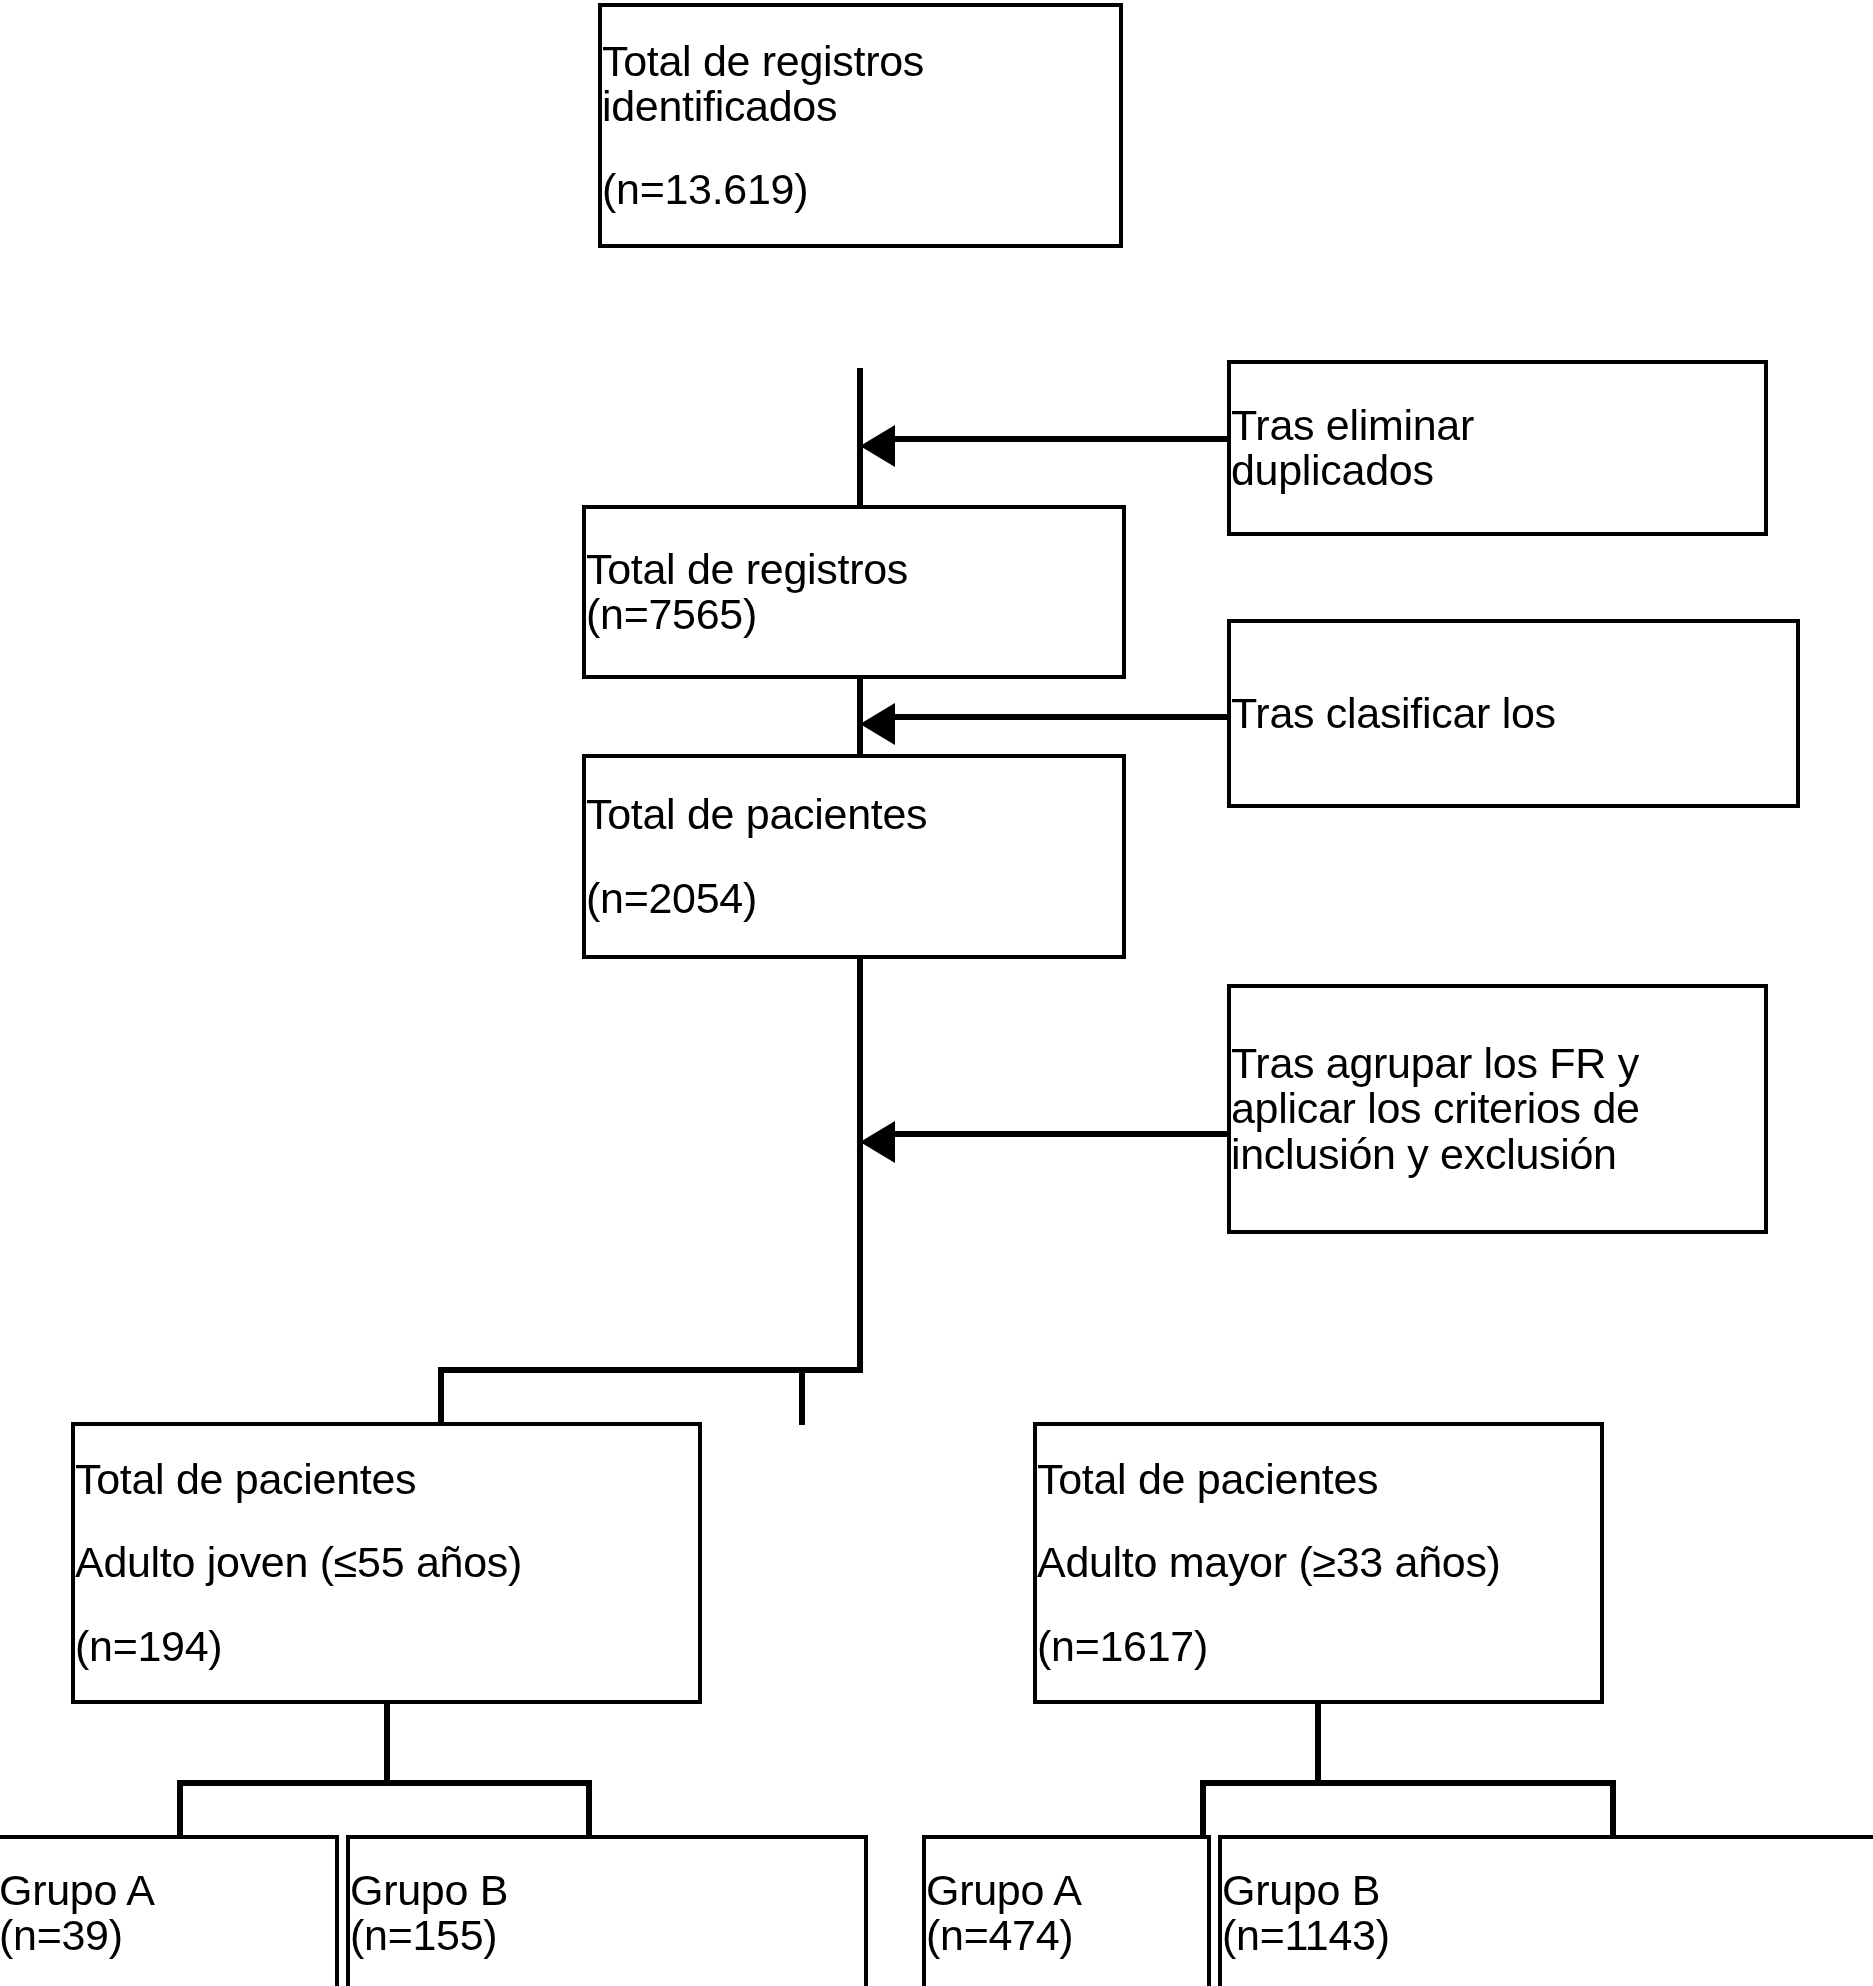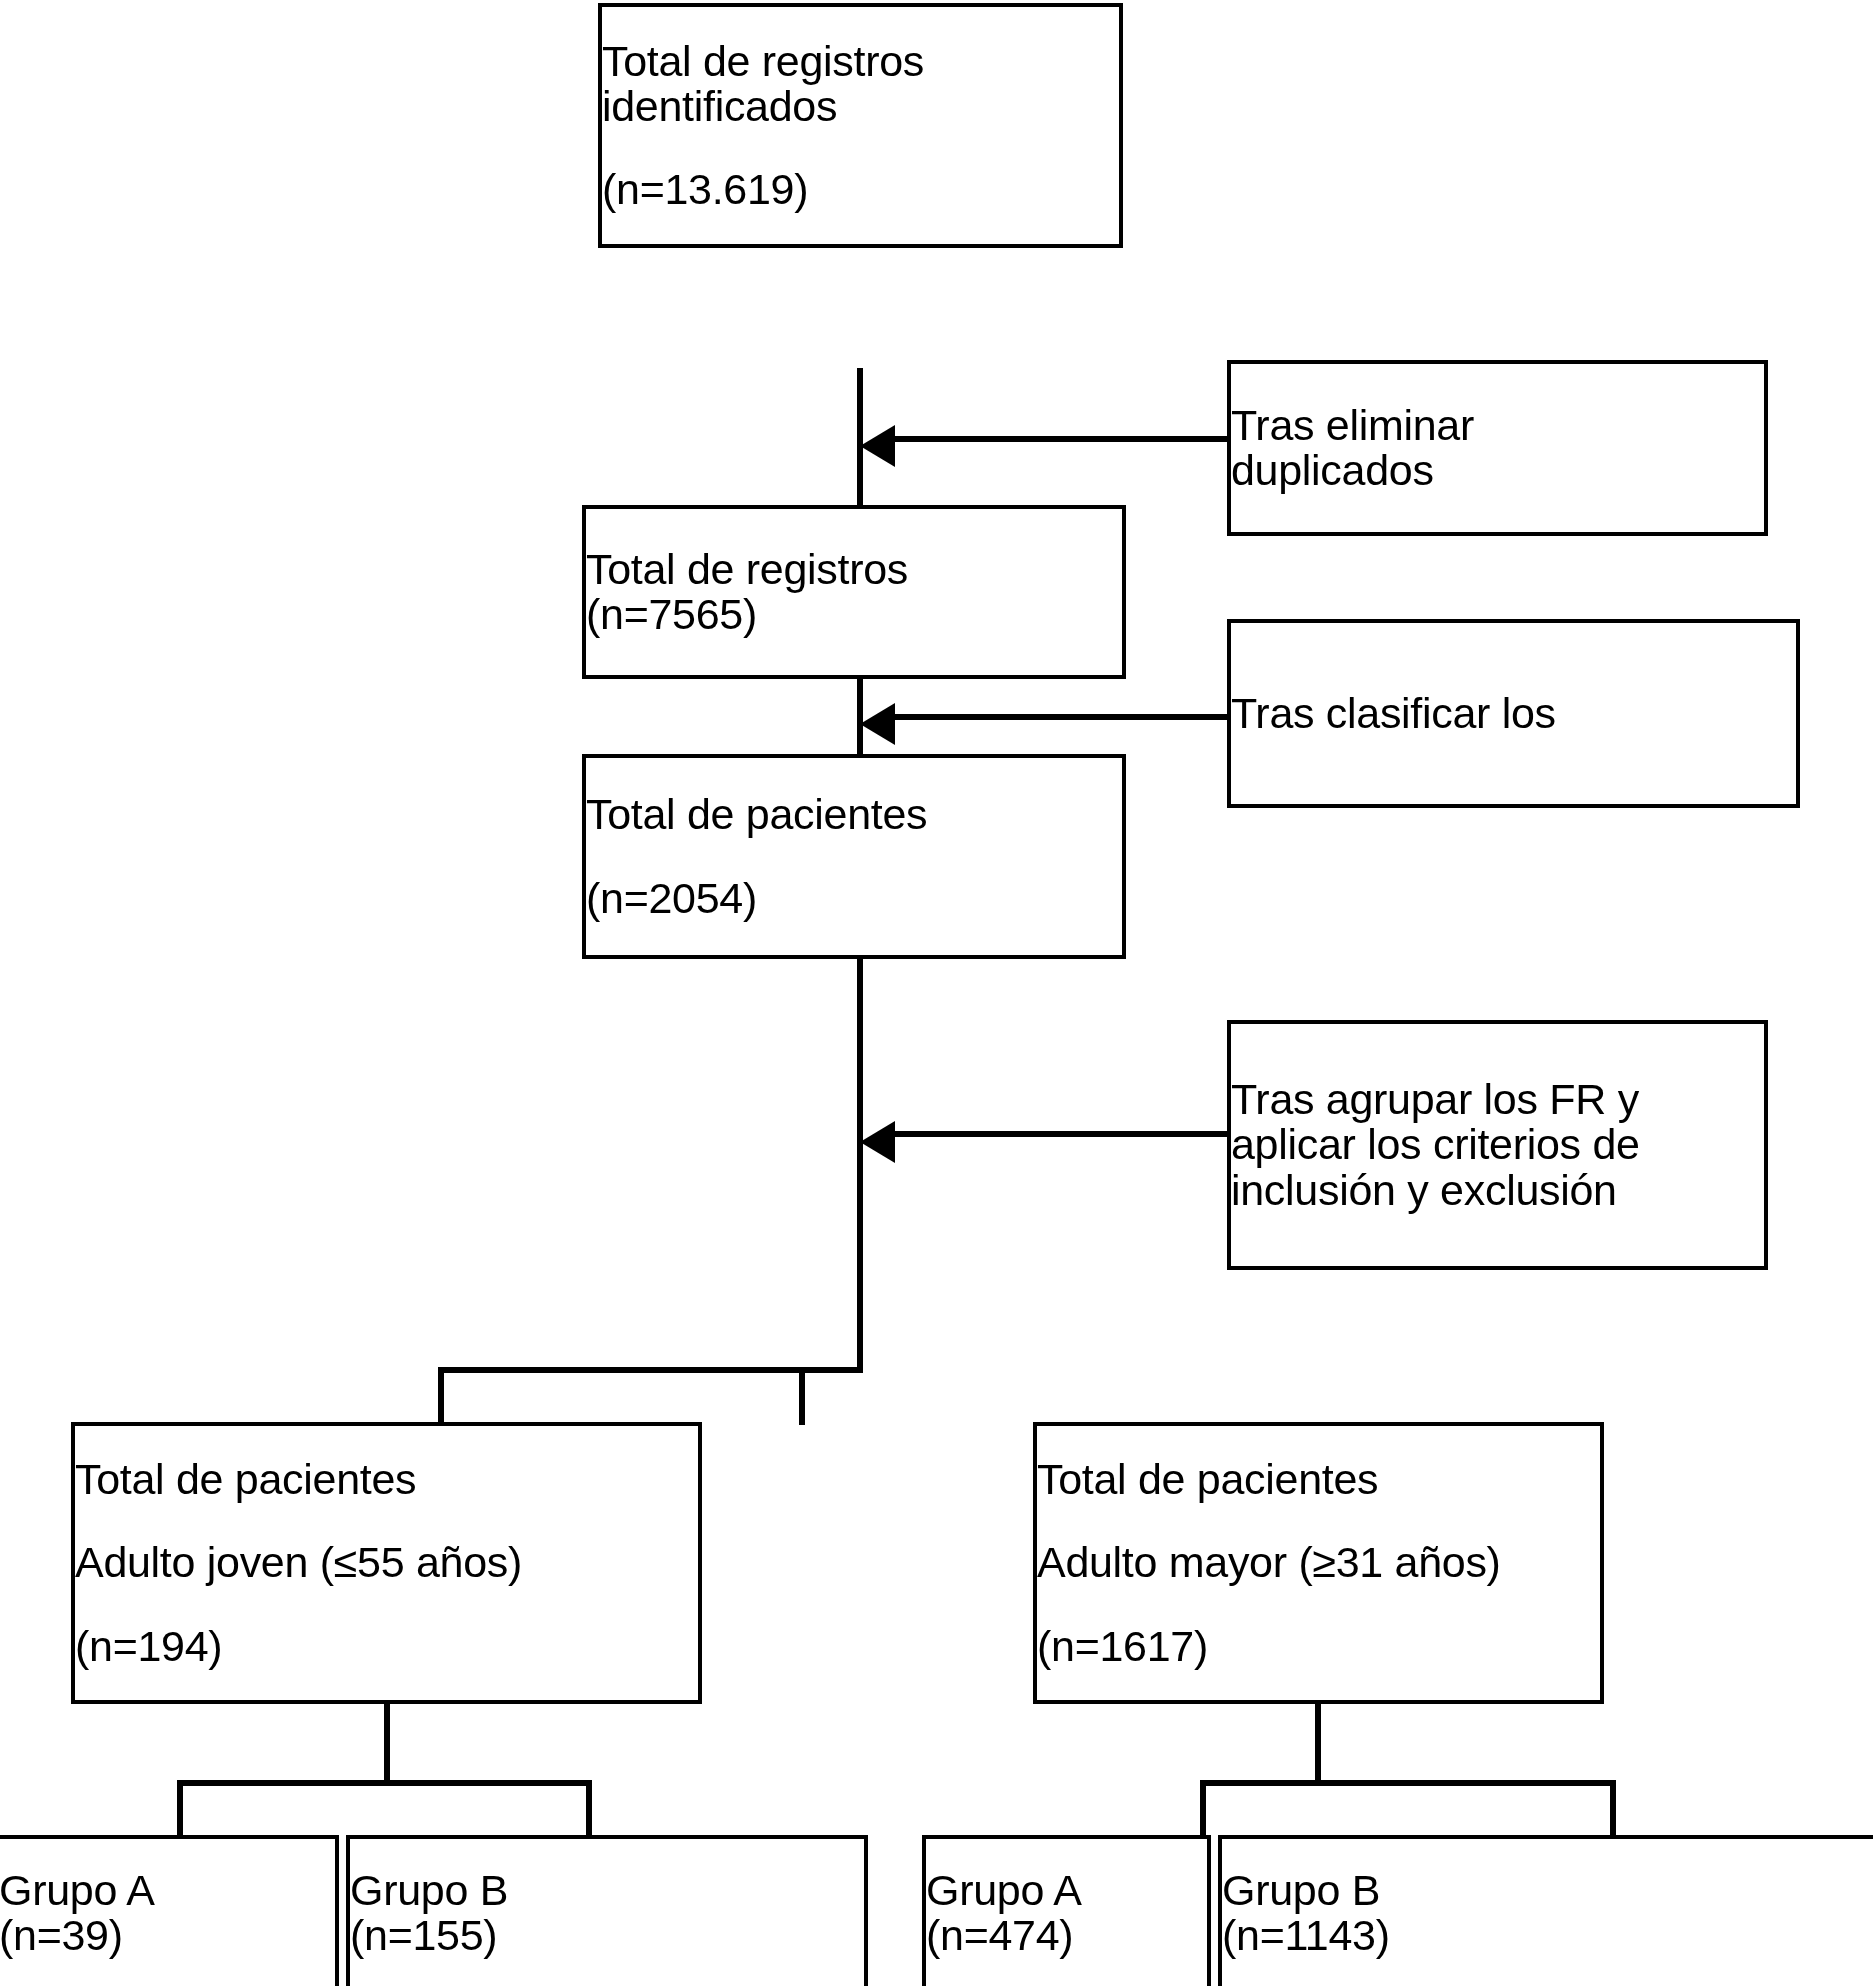--- a/index.html
+++ b/index.html
@@ -112,38 +112,38 @@
   <div class="box" style="left:1227px; top:619px; width:573px; height:189px;">
     <span class="line">Tras clasificar los</span>
   </div>
 
   <div class="box" style="left:582px; top:754px; width:544px; height:205px;">
     <span class="line">Total de pacientes</span>
     <span class="gap-md"></span>
     <span class="line">(n=2054)</span>
   </div>
 
-  <div class="box" style="left:1227px; top:1020px; width:541px; height:250px;">
+  <div class="box" style="left:1227px; top:984px; width:541px; height:250px;">
     <span class="line">Tras agrupar los FR y</span>
     <span class="line">aplicar los criterios de</span>
     <span class="line">inclusión y exclusión</span>
   </div>
 
   <div class="box" style="left:71px; top:1422px; width:631px; height:282px;">
     <span class="line">Total de pacientes</span>
     <span class="gap-md"></span>
     <span class="line">Adulto joven (≤55 años)</span>
     <span class="gap-md"></span>
     <span class="line">(n=194)</span>
   </div>
 
   <div class="box" style="left:1033px; top:1422px; width:571px; height:282px;">
     <span class="line">Total de pacientes</span>
     <span class="gap-md"></span>
-    <span class="line">Adulto mayor (≥31 años)</span>
+    <span class="line">Adulto mayor (≥33 años)</span>
     <span class="gap-md"></span>
     <span class="line">(n=1617)</span>
   </div>
 
   <div class="box" style="left:-5px; top:1835px; width:344px; height:156px;">
     <span class="line">Grupo A</span>
     <span class="line">(n=39)</span>
   </div>
 
   <div class="box" style="left:346px; top:1835px; width:522px; height:156px;">

